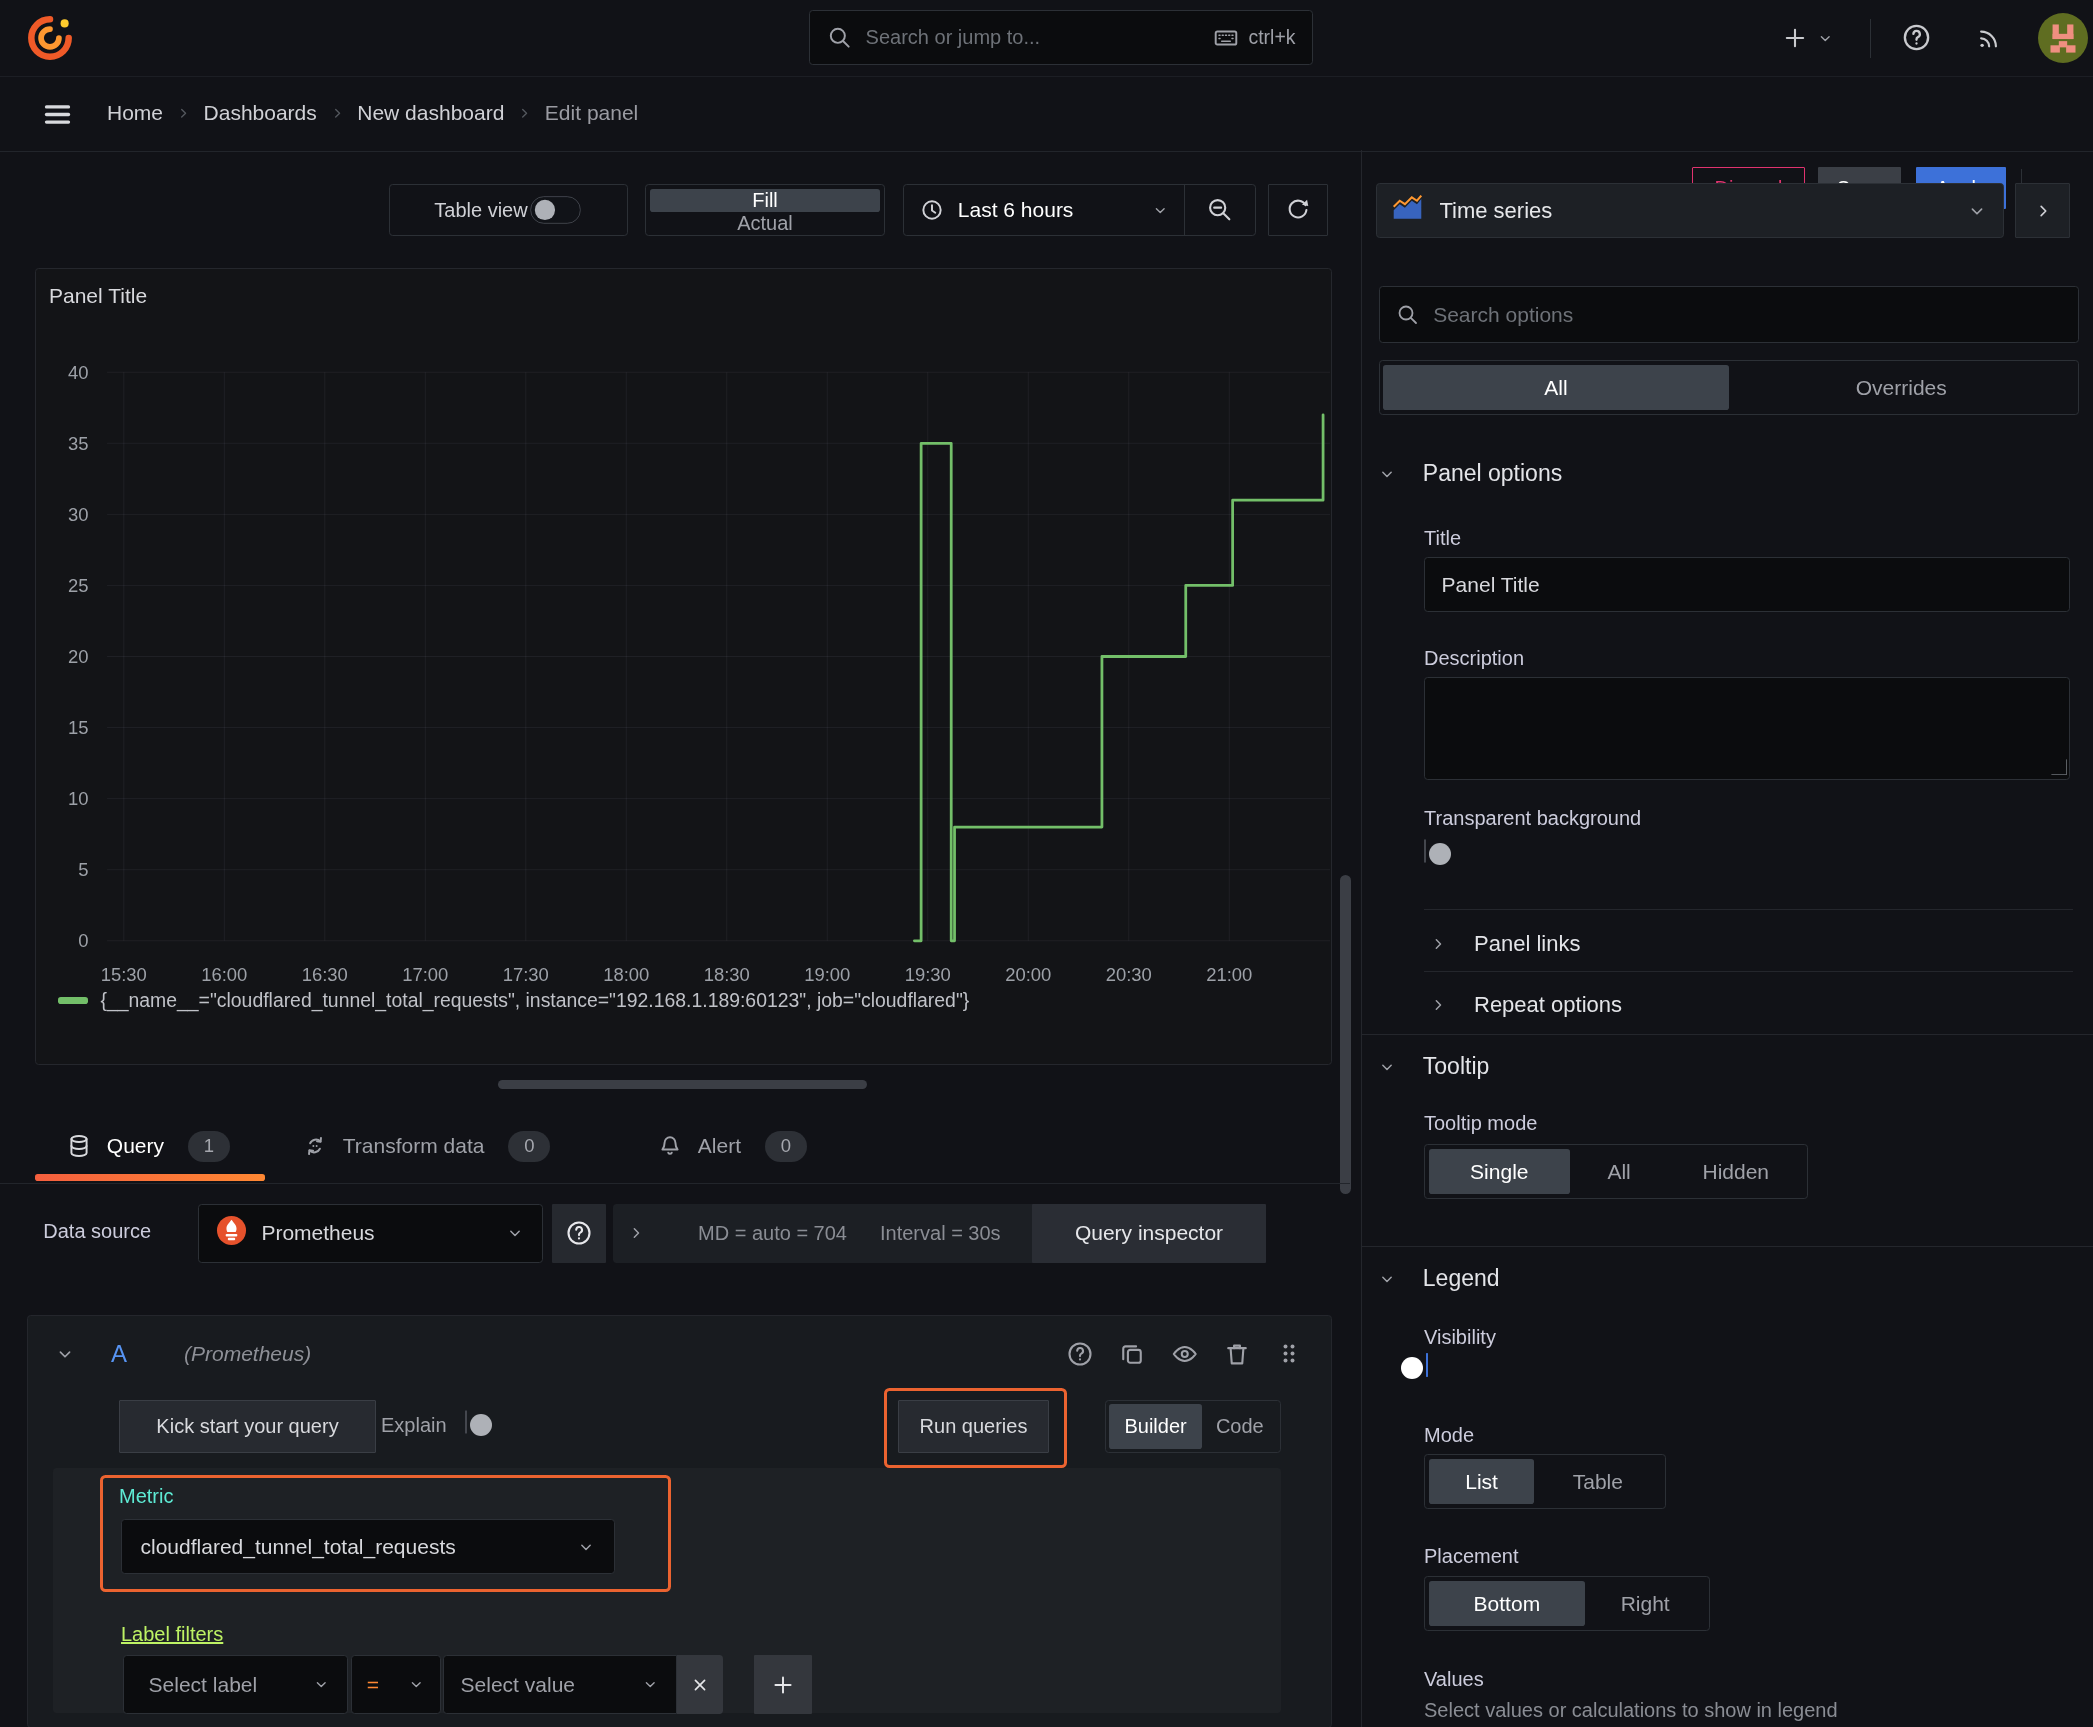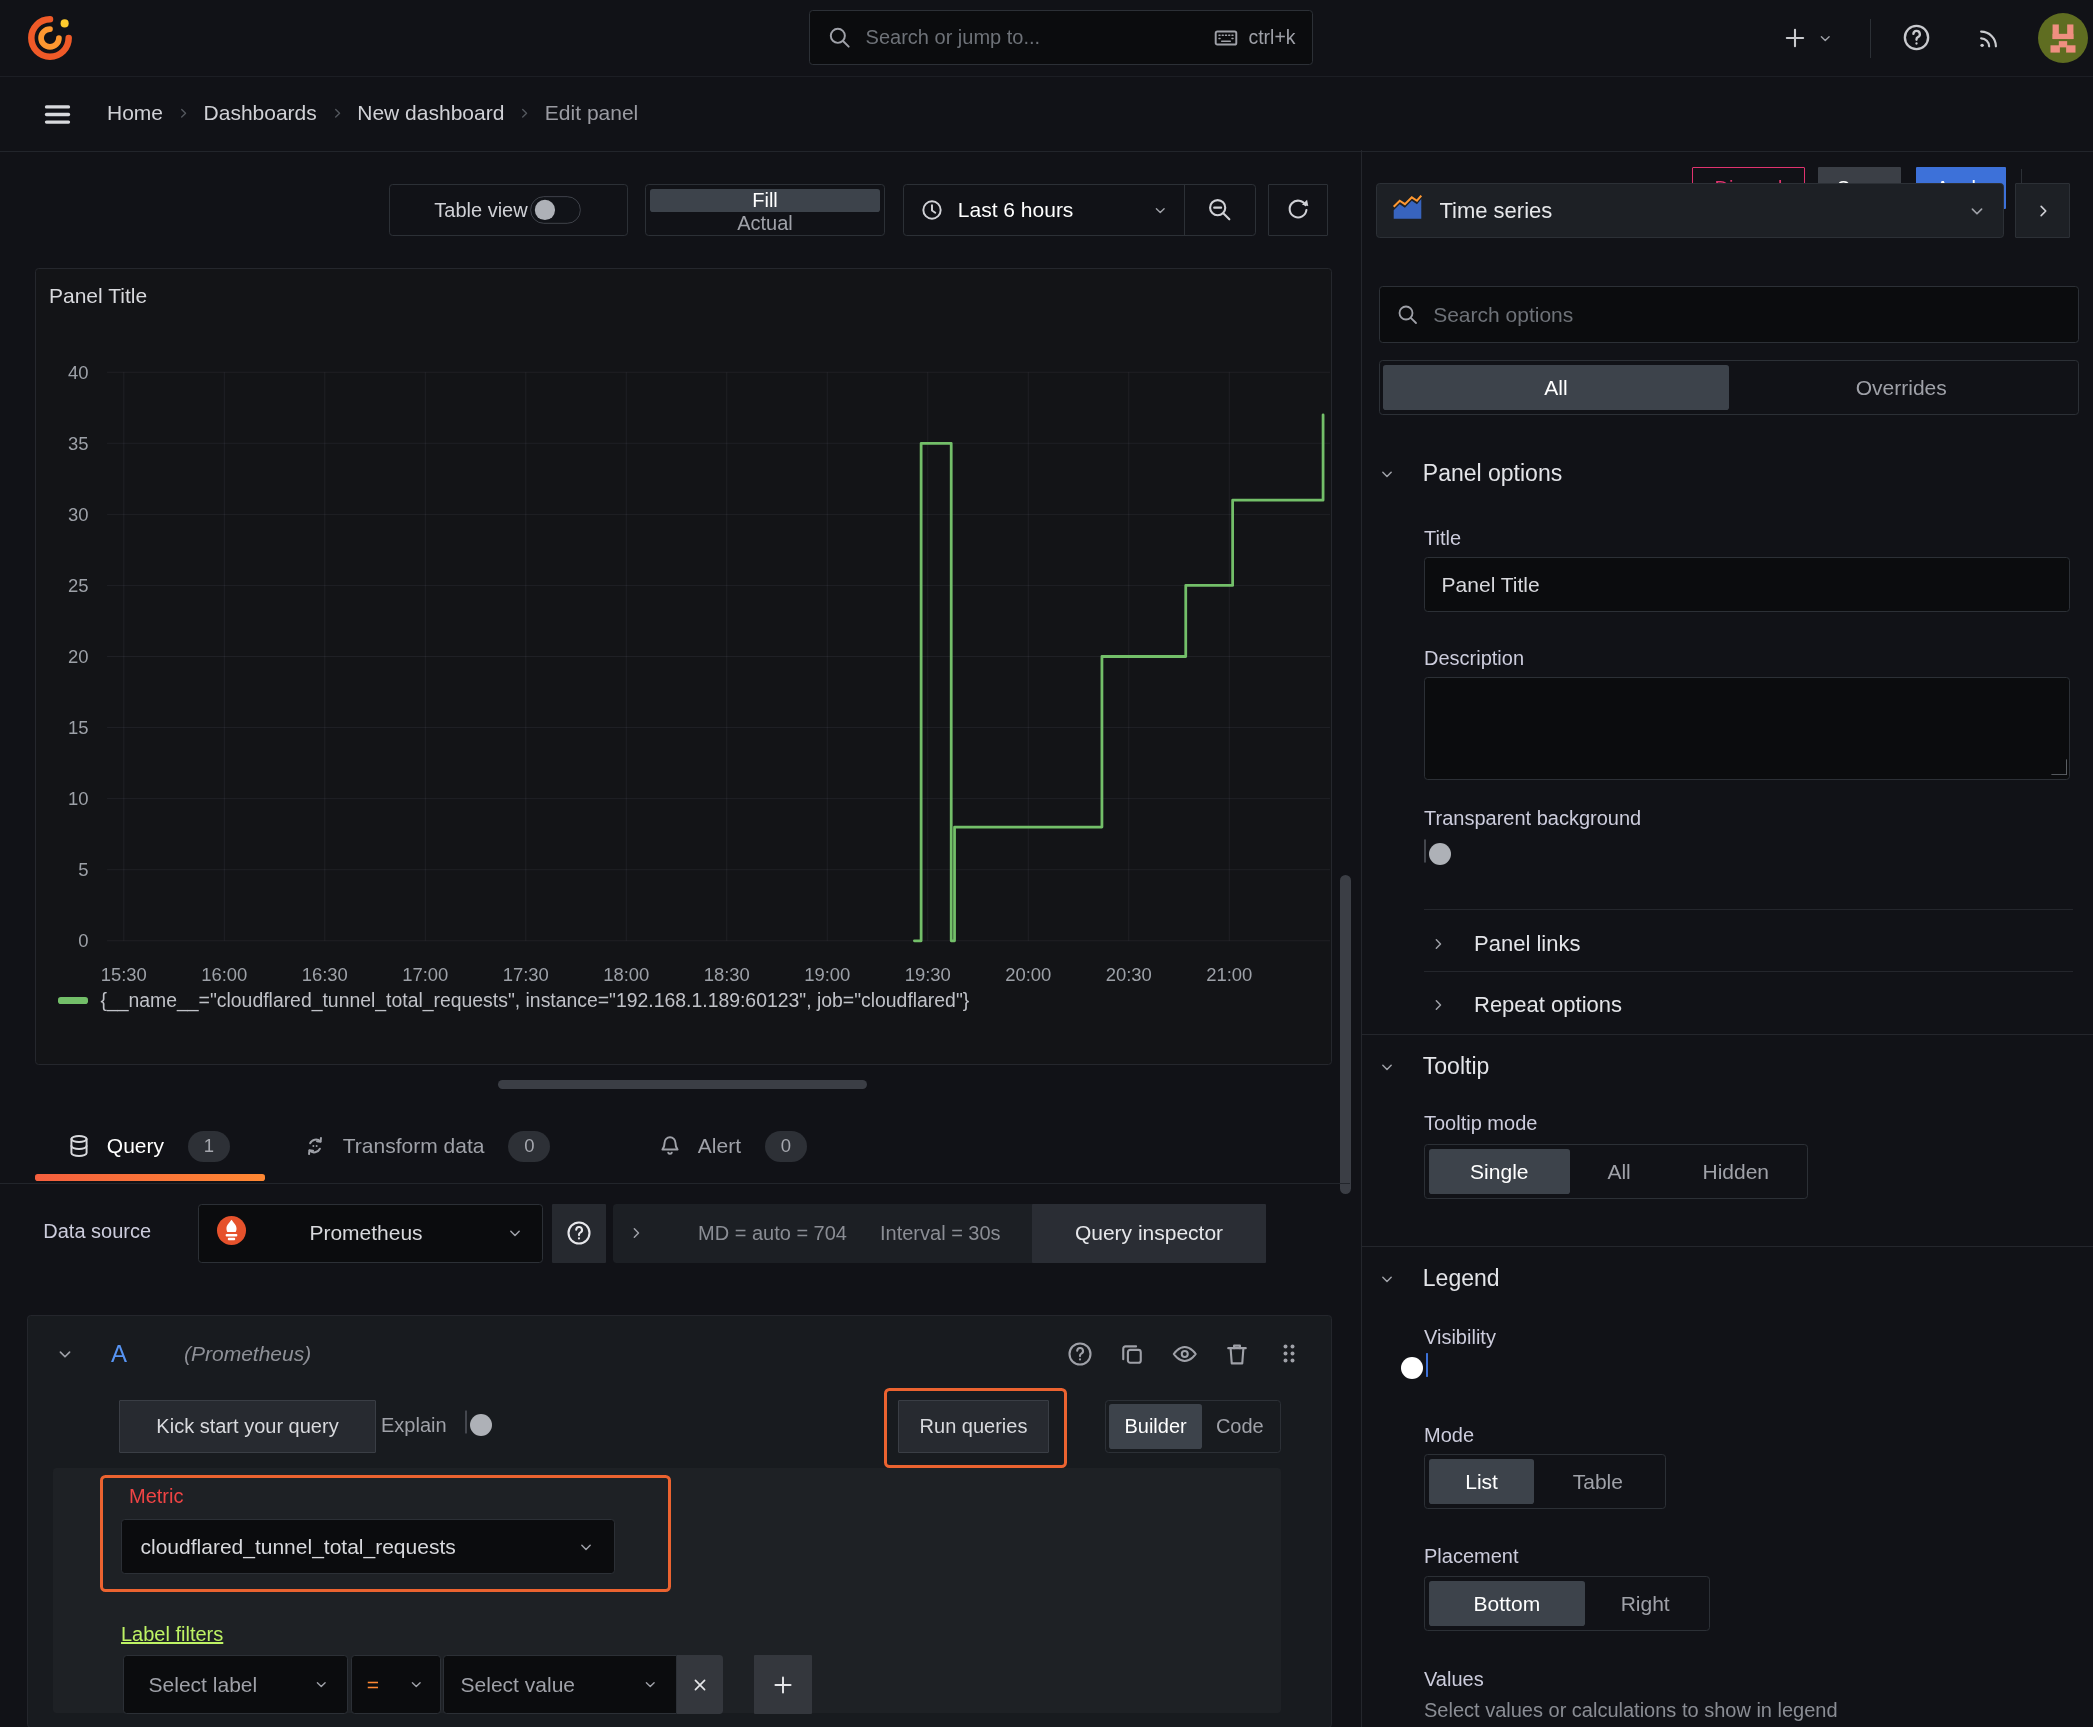--- a/index.html
+++ b/index.html
@@ -367,21 +367,21 @@
             <use href="#i-bell"></use>
           </svg>
         </span>
       <span style="color:#9fa1a8;font-size:21px;margin:0 24px 0 14.8px;">Alert</span>
       <span class="badge">0</span>
     </div>
   </div>
 
   <div class="abs" style="left:35px;top:1198px;width:1297px;height:70px;">
     <span class="abs" style="left:8.3px;top:22px;color:#ccccdc;font-size:20px;">Data source</span>
-    <div class="abs input row" style="left:163px;top:5.5px;width:345px;height:59px;padding:0 16.6px;gap:48px;">
+    <div class="abs input row" style="left:163px;top:5.5px;width:345px;height:59px;padding:0 16.6px;">
       <span><svg width="31" height="31" viewBox="0 0 34 34">
             <use href="#i-prom"></use>
           </svg></span>
       <span style="font-size:21px;color:#d8d9dd;margin-left:14.8px;flex:1;">Prometheus</span>
       <span class="chev">
           <svg class="ic" width="20" height="20" viewBox="0 0 22 22">
             <use href="#i-chev-down"></use>
           </svg>
         </span>
     </div>
@@ -449,21 +449,21 @@
     <div class="abs btn btn-sec" style="left:870px;top:84px;width:151px;height:53px;font-size:20px;">Run queries</div>
     <div class="abs annot" style="left:856px;top:72px;width:177px;height:74px;"></div>
 
     <div class="abs seg" style="left:1077px;top:84px;width:176px;height:53px;padding:2.8px;">
       <span class="opt sel" style="flex:1.25;font-size:20px;">Builder</span>
       <span class="opt" style="flex:1;font-size:20px;">Code</span>
     </div>
 
     
     <div class="abs" style="left:25px;top:152px;width:1228px;height:245px;background:#1e2125;border-radius:3.7px;">
-      <span class="abs" style="left:76px;top:16.6px;color:#ef4444;font-size:20px;">Metric</span>
+      <span class="abs" style="left:66px;top:16.6px;color:#5eead4;font-size:20px;">Metric</span>
       <div class="abs input row" style="left:68px;top:51px;width:494px;height:55px;padding:0 18.5px;">
         <span style="font-size:21px;color:#d8d9dd;flex:1;">cloudflared_tunnel_total_requests</span>
         <span class="chev">
             <svg class="ic" width="20" height="20" viewBox="0 0 22 22">
               <use href="#i-chev-down"></use>
             </svg>
           </span>
       </div>
       <div class="abs annot" style="left:47px;top:7.4px;width:565px;height:111px;"></div>
 

